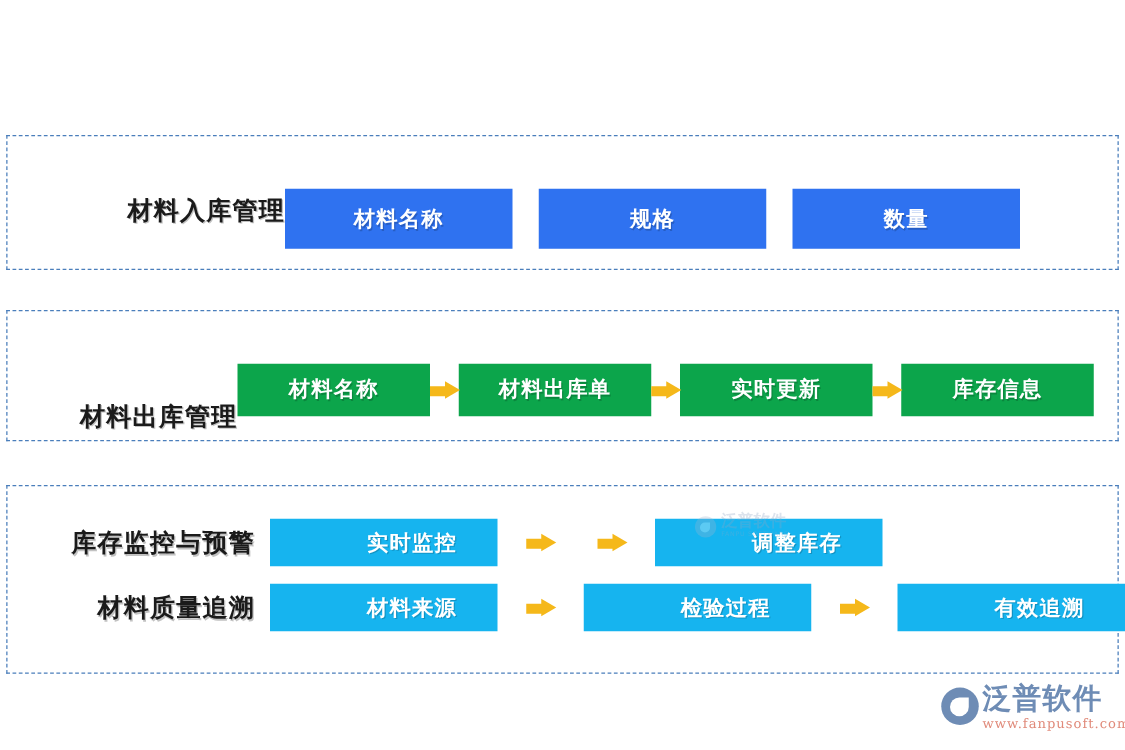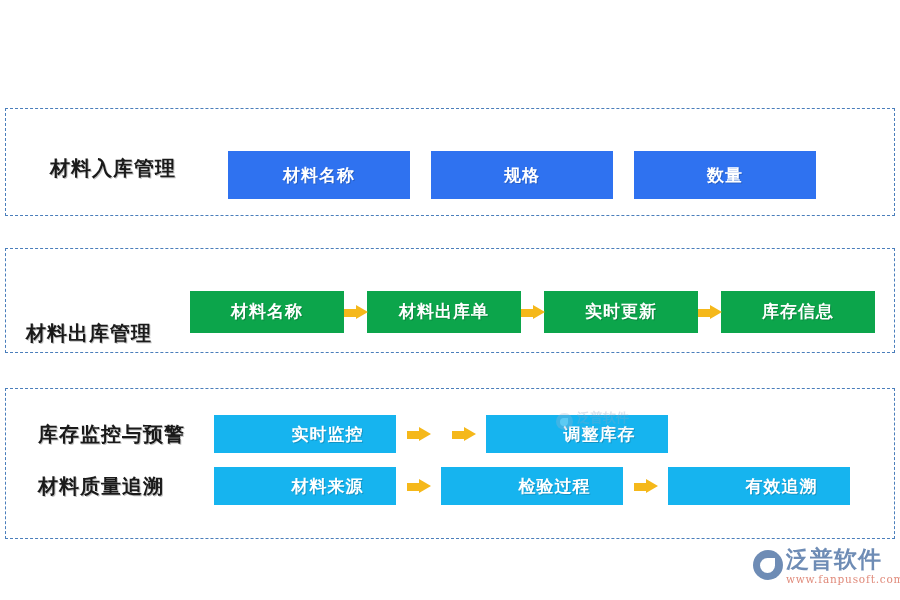--- a/index.html
+++ b/index.html
@@ -41,20 +41,21 @@
 
   .row{position:absolute;display:flex;align-items:center;}
 
   .row-label{
     color:#1a1a1a;
     font-size:20px;
     font-weight:bold;
     letter-spacing:1px;
     white-space:nowrap;
     text-shadow:1px 1px 0 rgba(120,120,120,.45);
+    text-align:right;
   }
 
   .chip{
     display:flex;align-items:center;justify-content:center;
     color:#ffffff;
     font-size:17px;
     font-weight:bold;
     letter-spacing:1px;
     white-space:nowrap;
     box-sizing:border-box;
@@ -88,21 +89,21 @@
 
   
   #row-outbound{left:26px;top:276px;}
   #row-outbound .row-label{width:164px;margin-top:44px;}
   #row-outbound .chip{width:154px;height:42px;}
   #row-outbound .arrow-wrap{
     width:23px;display:flex;align-items:center;justify-content:center;flex:0 0 auto;
   }
 
   
-  .cyan-row{left:38px;}
+  .cyan-row{left:28px;gap:12px;}
   #row-monitor{top:415px;}
   #row-trace{top:467px;}
   .cyan-row .row-label{width:176px;}
   .cyan-row .chip{width:182px;height:38px;}
   .cyan-row .arrow-wrap{
     width:45px;display:flex;align-items:center;justify-content:center;flex:0 0 auto;
   }
 
   
   .watermark{

